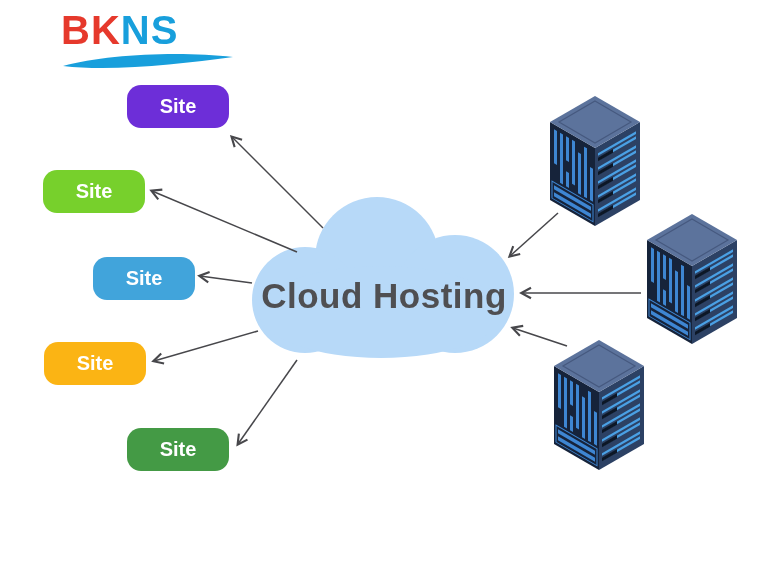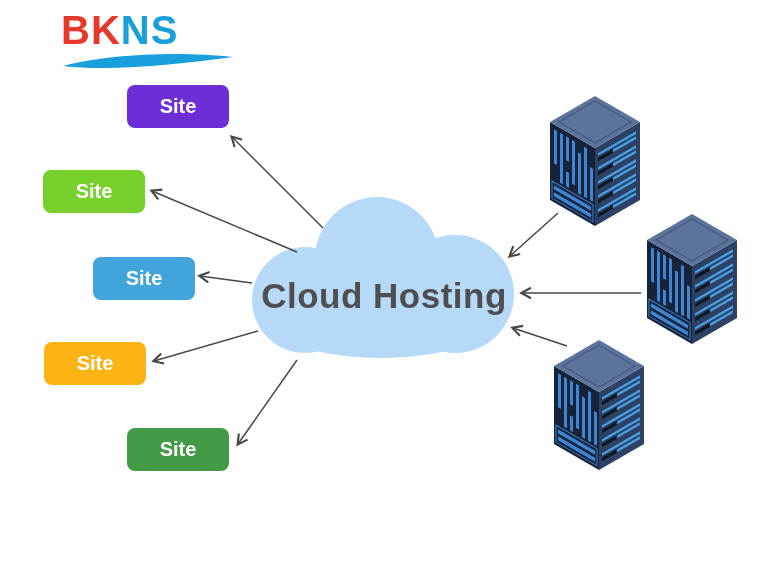--- a/index.html
+++ b/index.html
@@ -9,21 +9,21 @@
   }
   #diagram-svg{position:absolute;left:0;top:0;}
   
   .logo{position:absolute;left:16px;top:8px;width:180px;height:64px;margin-left:45px;}
   .logo-text{font-weight:bold;font-size:40px;letter-spacing:1px;line-height:44px;}
   .logo-bk{color:#e6392c;}
   .logo-ns{color:#189fdc;}
   .logo-swoosh{position:absolute;left:0;top:40px;}
   
   .site{
-    position:absolute;width:102px;height:43px;border-radius:8px;
+    position:absolute;width:102px;height:43px;border-radius:14px;
     display:flex;align-items:center;justify-content:center;
     color:#ffffff;font-weight:bold;font-size:20px;
   }
   .site-1{left:127px;top:85px;background:#6d2ed8;}
   .site-2{left:43px;top:170px;background:#77d02c;}
   .site-3{left:93px;top:257px;background:#41a4db;}
   .site-4{left:44px;top:342px;background:#fbb414;}
   .site-5{left:127px;top:428px;background:#449a45;}
   
   .cloud-label{

